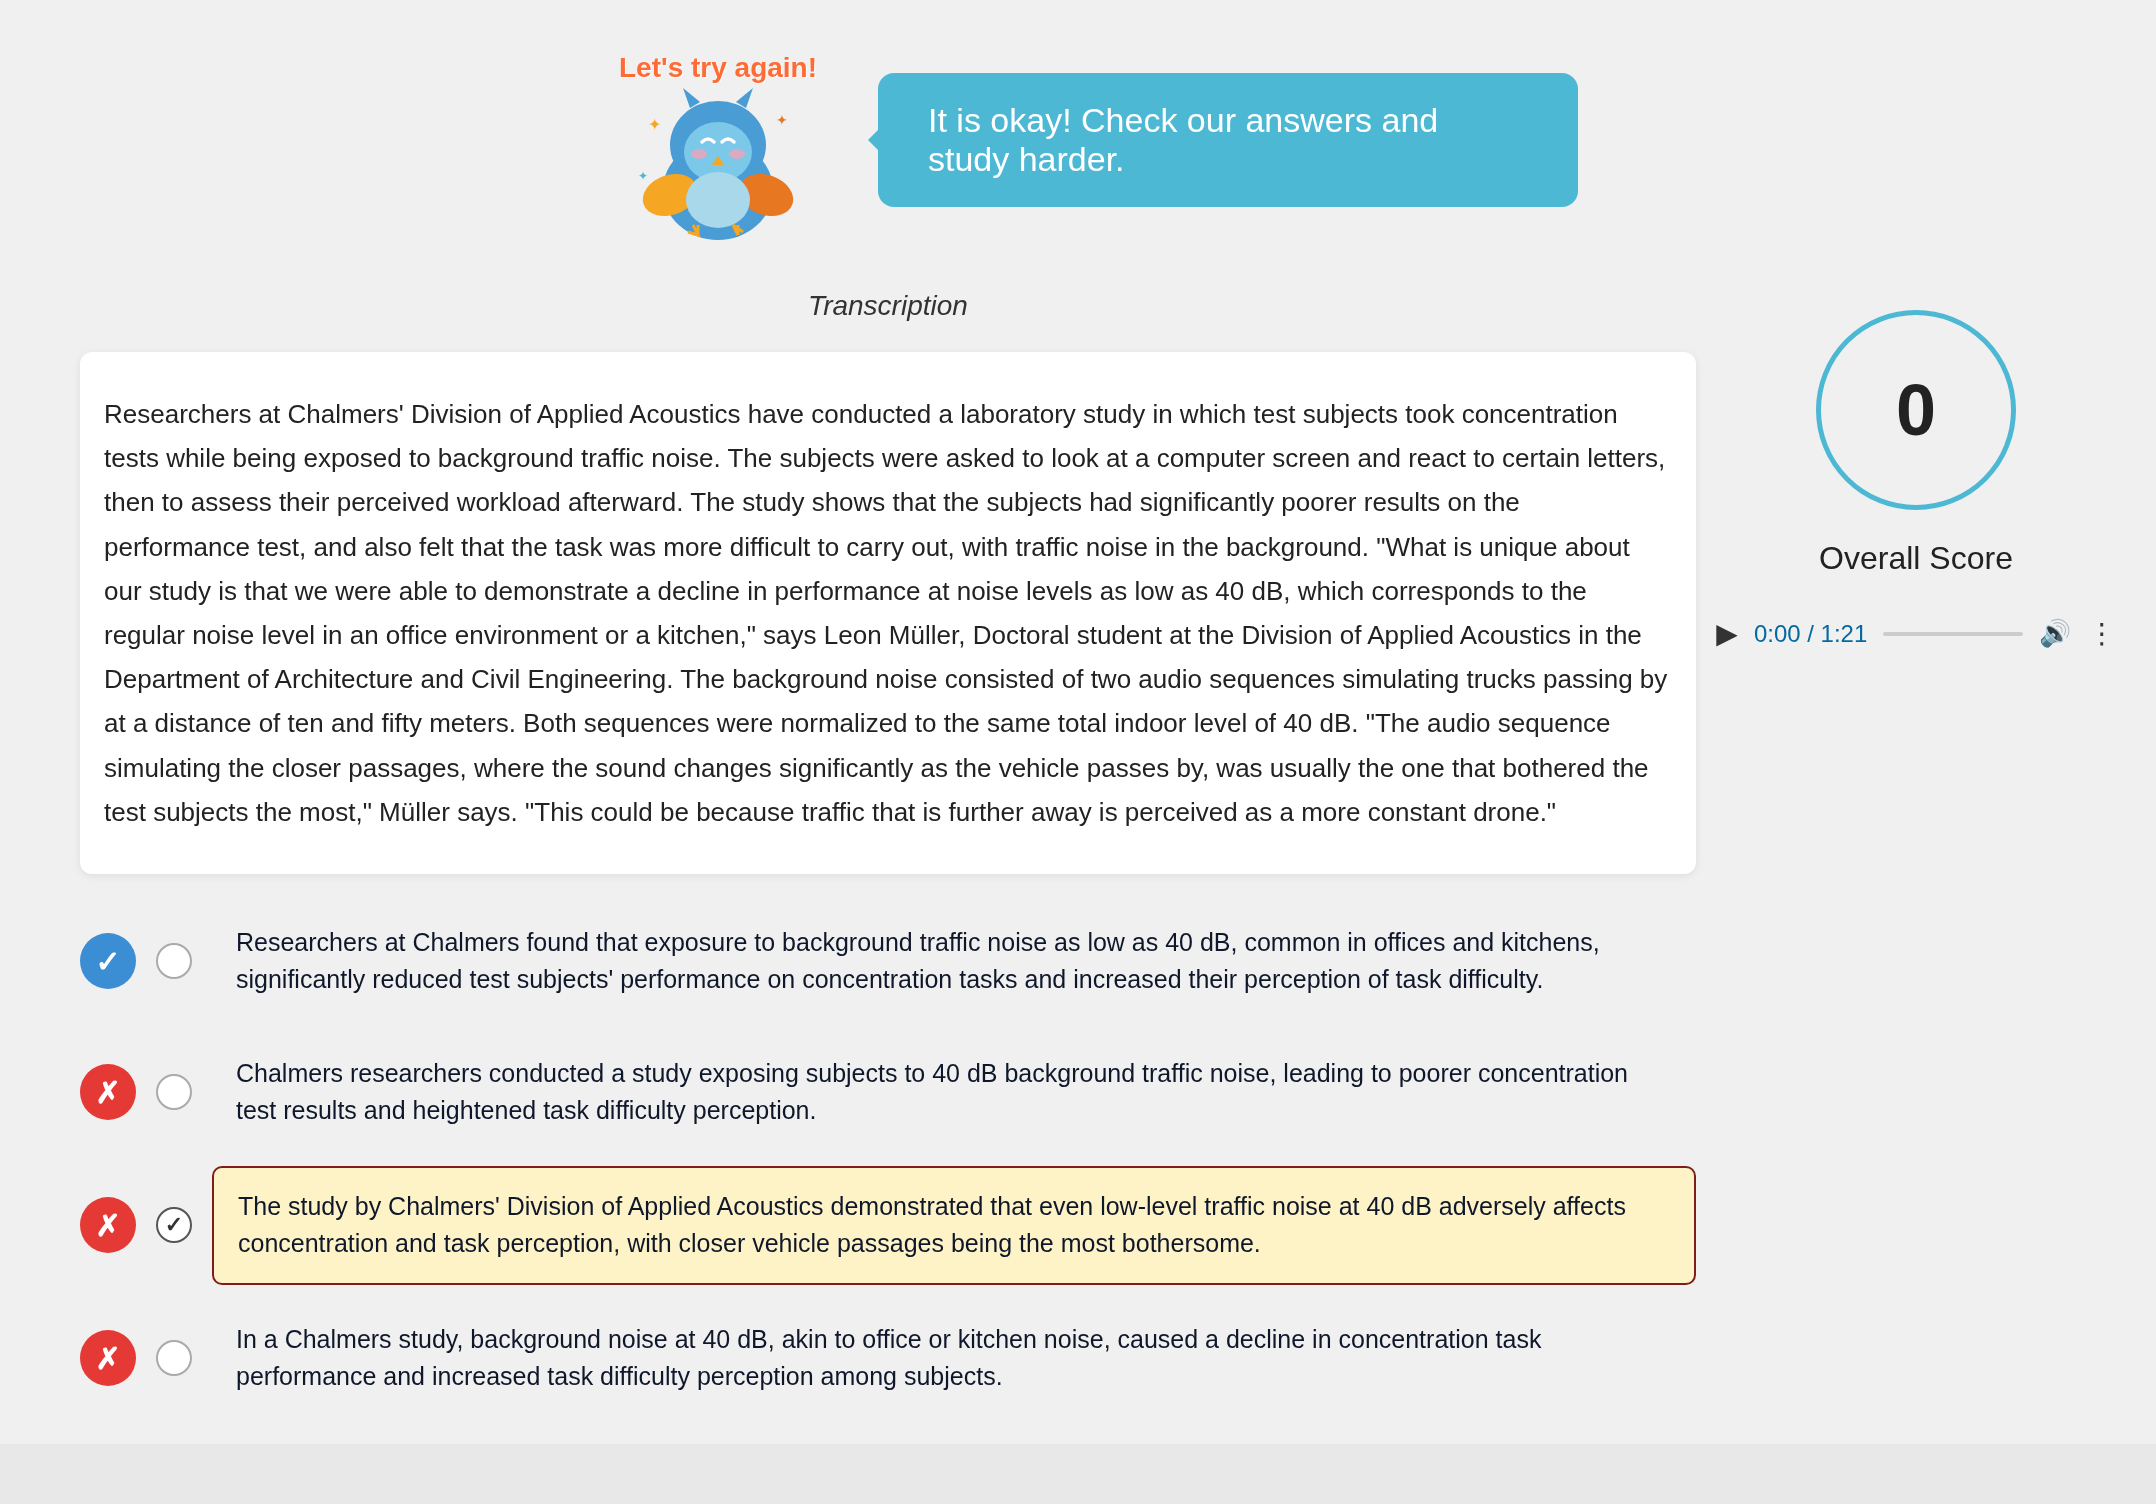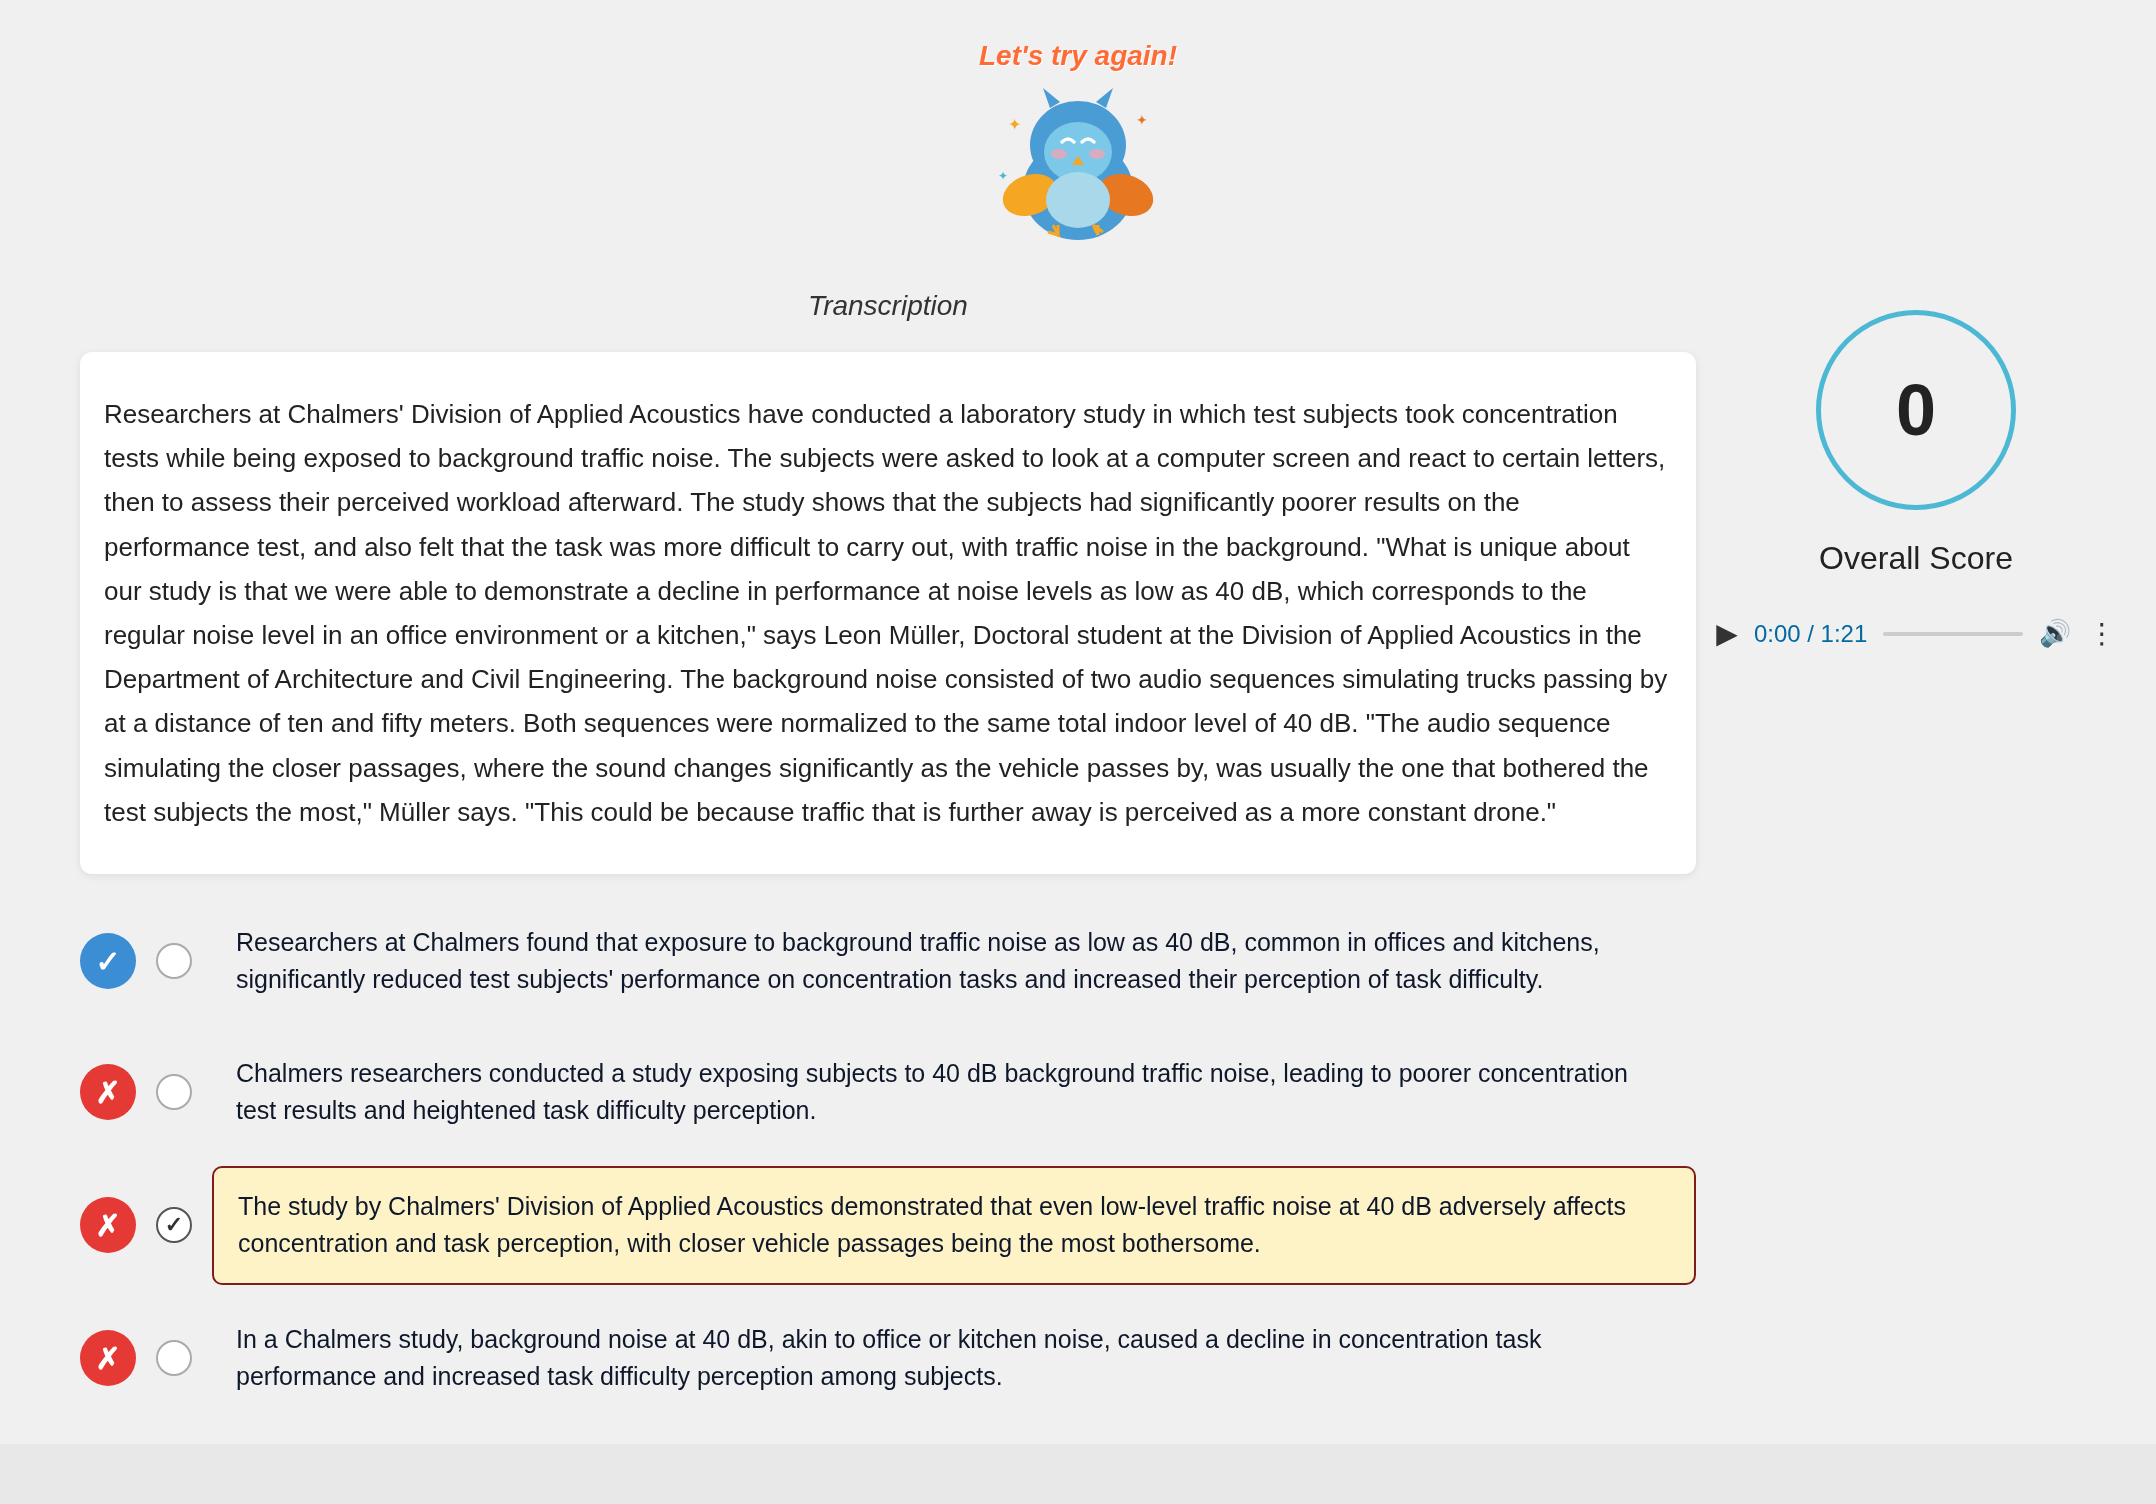--- a/index.html
+++ b/index.html
@@ -34,27 +34,26 @@
       width: 280px;
       height: 200px;
       display: flex;
       flex-direction: column;
       align-items: center;
       justify-content: flex-end;
     }
 
     .lets-try-again {
       position: absolute;
-      top: 0;
+      top: 12px;
       left: 50%;
       transform: translateX(-50%);
       font-size: 28px;
       font-weight: 700;
       color: #ff6b35;
-      font-style: italic;
       white-space: nowrap;
       text-shadow: 1px 1px 0 #fff;
     }
 
     
     .owl-svg {
       width: 180px;
       height: 160px;
     }
 
@@ -307,20 +306,23 @@
         <ellipse cx="90" cy="120" rx="32" ry="28" fill="#a8d8ea"></ellipse>
 
         <path d="M70 155 L65 145 L70 155 L60 152 M70 155 L70 145" stroke="#f5a623" stroke-width="3" fill="none"></path>
         <path d="M110 155 L105 145 L115 152 M110 155 L110 145" stroke="#f5a623" stroke-width="3" fill="none"></path>
 
         <text x="20" y="50" font-size="16" fill="#f5a623">✦</text>
         <text x="148" y="45" font-size="14" fill="#e87722">✦</text>
         <text x="10" y="100" font-size="12" fill="#4db8d4">✦</text>
       </svg>
     </div>
+    <div class="speech-bubble">
+      <span>It is okay! Check our answers and study harder.</span>
+    </div>
   </div>
 
   <div class="main-content">
     <div class="left-panel">
 
       <div class="transcription-label">Transcription</div>
       <div class="transcription-box">Researchers at Chalmers' Division of Applied Acoustics have conducted a laboratory study in which test subjects took concentration tests while being exposed to background traffic noise. The subjects were asked to look at a computer screen and react to certain letters, then to assess their perceived workload afterward. The study shows that the subjects had significantly poorer results on the performance test, and also felt that the task was more difficult to carry out, with traffic noise in the background. "What is unique about our study is that we were able to demonstrate a decline in performance at noise levels as low as 40 dB, which corresponds to the regular noise level in an office environment or a kitchen," says Leon Müller, Doctoral student at the Division of Applied Acoustics in the Department of Architecture and Civil Engineering. The background noise consisted of two audio sequences simulating trucks passing by at a distance of ten and fifty meters. Both sequences were normalized to the same total indoor level of 40 dB. "The audio sequence simulating the closer passages, where the sound changes significantly as the vehicle passes by, was usually the one that bothered the test subjects the most," Müller says. "This could be because traffic that is further away is perceived as a more constant drone."</div>
 
       <div class="answers-section">
 

